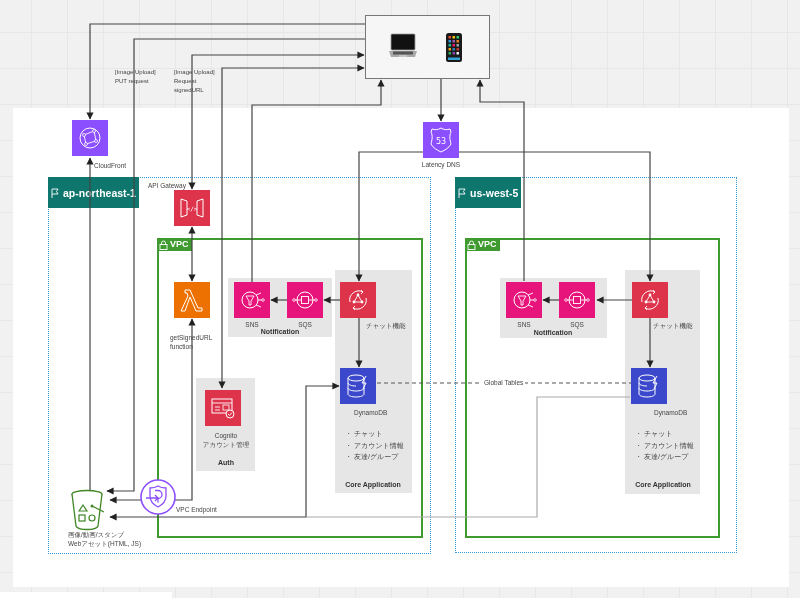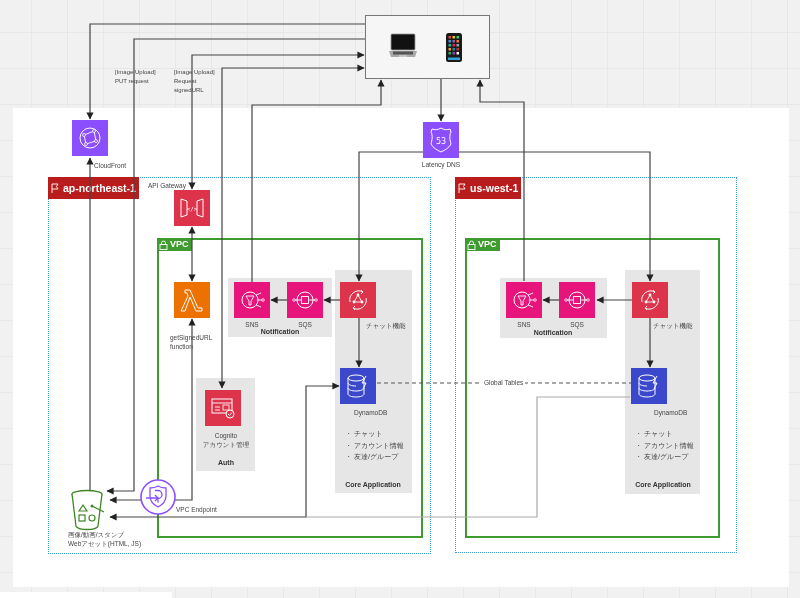--- a/index.html
+++ b/index.html
@@ -5,21 +5,21 @@
   html,body{margin:0;padding:0;}
   body{width:800px;height:598px;position:relative;overflow:hidden;
     font-family:"Liberation Sans","DejaVu Sans",sans-serif;
     background-color:#f1f1f1;
     background-image:linear-gradient(#e7e7e7 1px,transparent 1px),linear-gradient(90deg,#e7e7e7 1px,transparent 1px);
     background-size:36px 36px;background-position:-5px -4px;}
   .abs{position:absolute;}
   .canvas{left:13px;top:108px;width:776px;height:479px;background:#fff;}
   .footer-strip{left:0;top:592px;width:172px;height:6px;background:#fff;}
   .region{border:1px dotted #3a9ad9;box-sizing:border-box;}
-  .region-label{background:#b91c1c;color:#fff;font-weight:bold;font-size:10.5px;height:22px;line-height:14px;padding:0 3px 0 2px;display:flex;align-items:center;gap:3px;white-space:nowrap;}
+  .region-label{background:#0f766e;color:#fff;font-weight:bold;font-size:10.5px;height:31px;line-height:14px;padding:0 3px 0 2px;display:flex;align-items:center;gap:3px;white-space:nowrap;}
   .vpc{border:2px solid #3f9b2f;box-sizing:border-box;}
   .vpc-label{background:#3f9b2f;color:#fff;font-weight:bold;font-size:9px;height:13px;line-height:13px;padding:0 3px 0 2px;display:flex;align-items:center;gap:2px;}
   .panel{background:#e6e6e6;}
   .svc{width:36px;height:36px;display:flex;align-items:center;justify-content:center;box-sizing:border-box;}
   .lbl{font-size:6.5px;color:#444;white-space:nowrap;line-height:9px;}
   .lbl.c{text-align:center;transform:translateX(-50%);}
   .grp{font-size:7px;font-weight:bold;color:#333;white-space:nowrap;transform:translateX(-50%);}
   .bul{font-size:7px;color:#444;line-height:11.5px;white-space:nowrap;}
   .devices{left:365px;top:15px;width:125px;height:64px;border:1.5px solid #777;box-sizing:border-box;background:#f6f6f6;}
   svg.lines{position:absolute;left:0;top:0;}
@@ -35,21 +35,21 @@
   <svg width="10" height="10" viewBox="0 0 10 10">
       <path d="M2 1v9M2 1h6l-1.5 2.5L8 6H2" fill="none" stroke="#fff" stroke-width="0.9"></path>
     </svg>
   <span>ap-northeast-1</span>
 </div>
 <div class="abs region" style="left:455px;top:177px;width:282px;height:376px;"></div>
 <div class="abs region-label" style="left:455px;top:177px;">
   <svg width="10" height="10" viewBox="0 0 10 10">
       <path d="M2 1v9M2 1h6l-1.5 2.5L8 6H2" fill="none" stroke="#fff" stroke-width="0.9"></path>
     </svg>
-  <span>us-west-1</span>
+  <span>us-west-5</span>
 </div>
 
 <div class="abs vpc" style="left:157px;top:238px;width:266px;height:300px;"></div>
 <div class="abs vpc-label" style="left:157px;top:238px;">
   <svg width="9" height="10" viewBox="0 0 9 10">
       <rect x="1" y="4.5" width="7" height="5" fill="none" stroke="#fff" stroke-width="0.9"></rect>
       <path d="M2.5 4.5V3a2 2 0 0 1 4 0v1.5" fill="none" stroke="#fff" stroke-width="0.9"></path>
     </svg>
   <span>VPC</span>
 </div>

